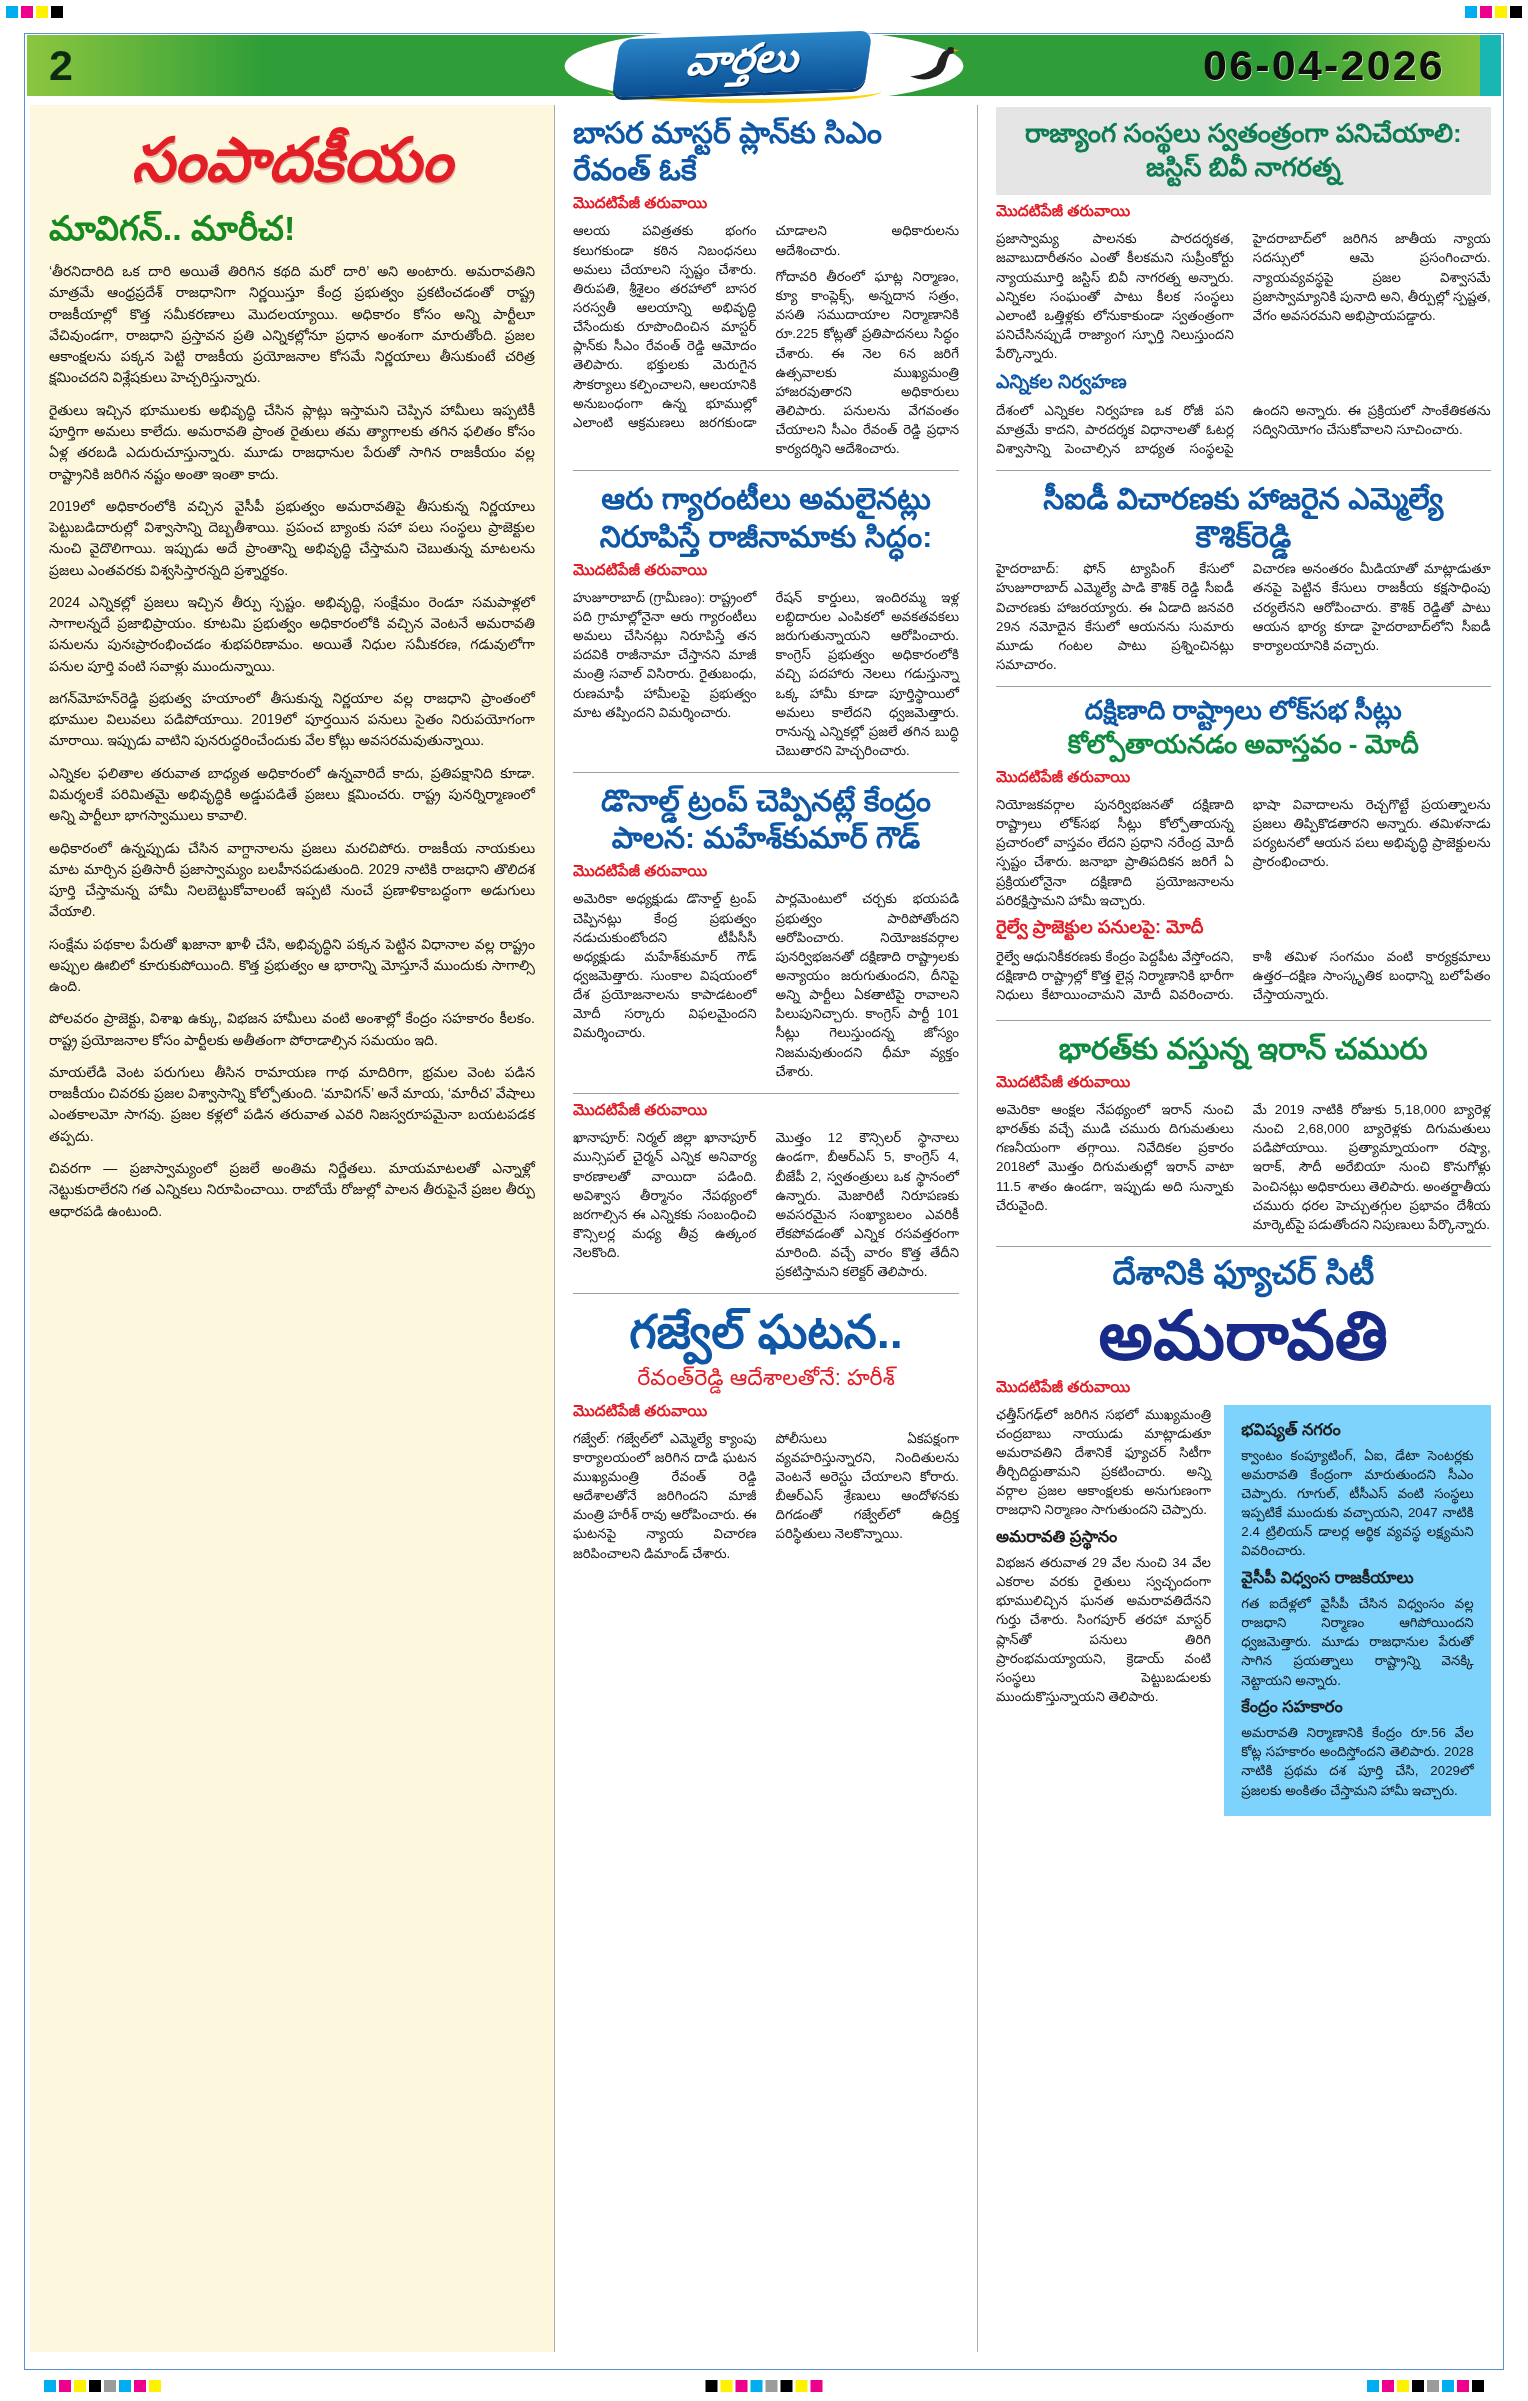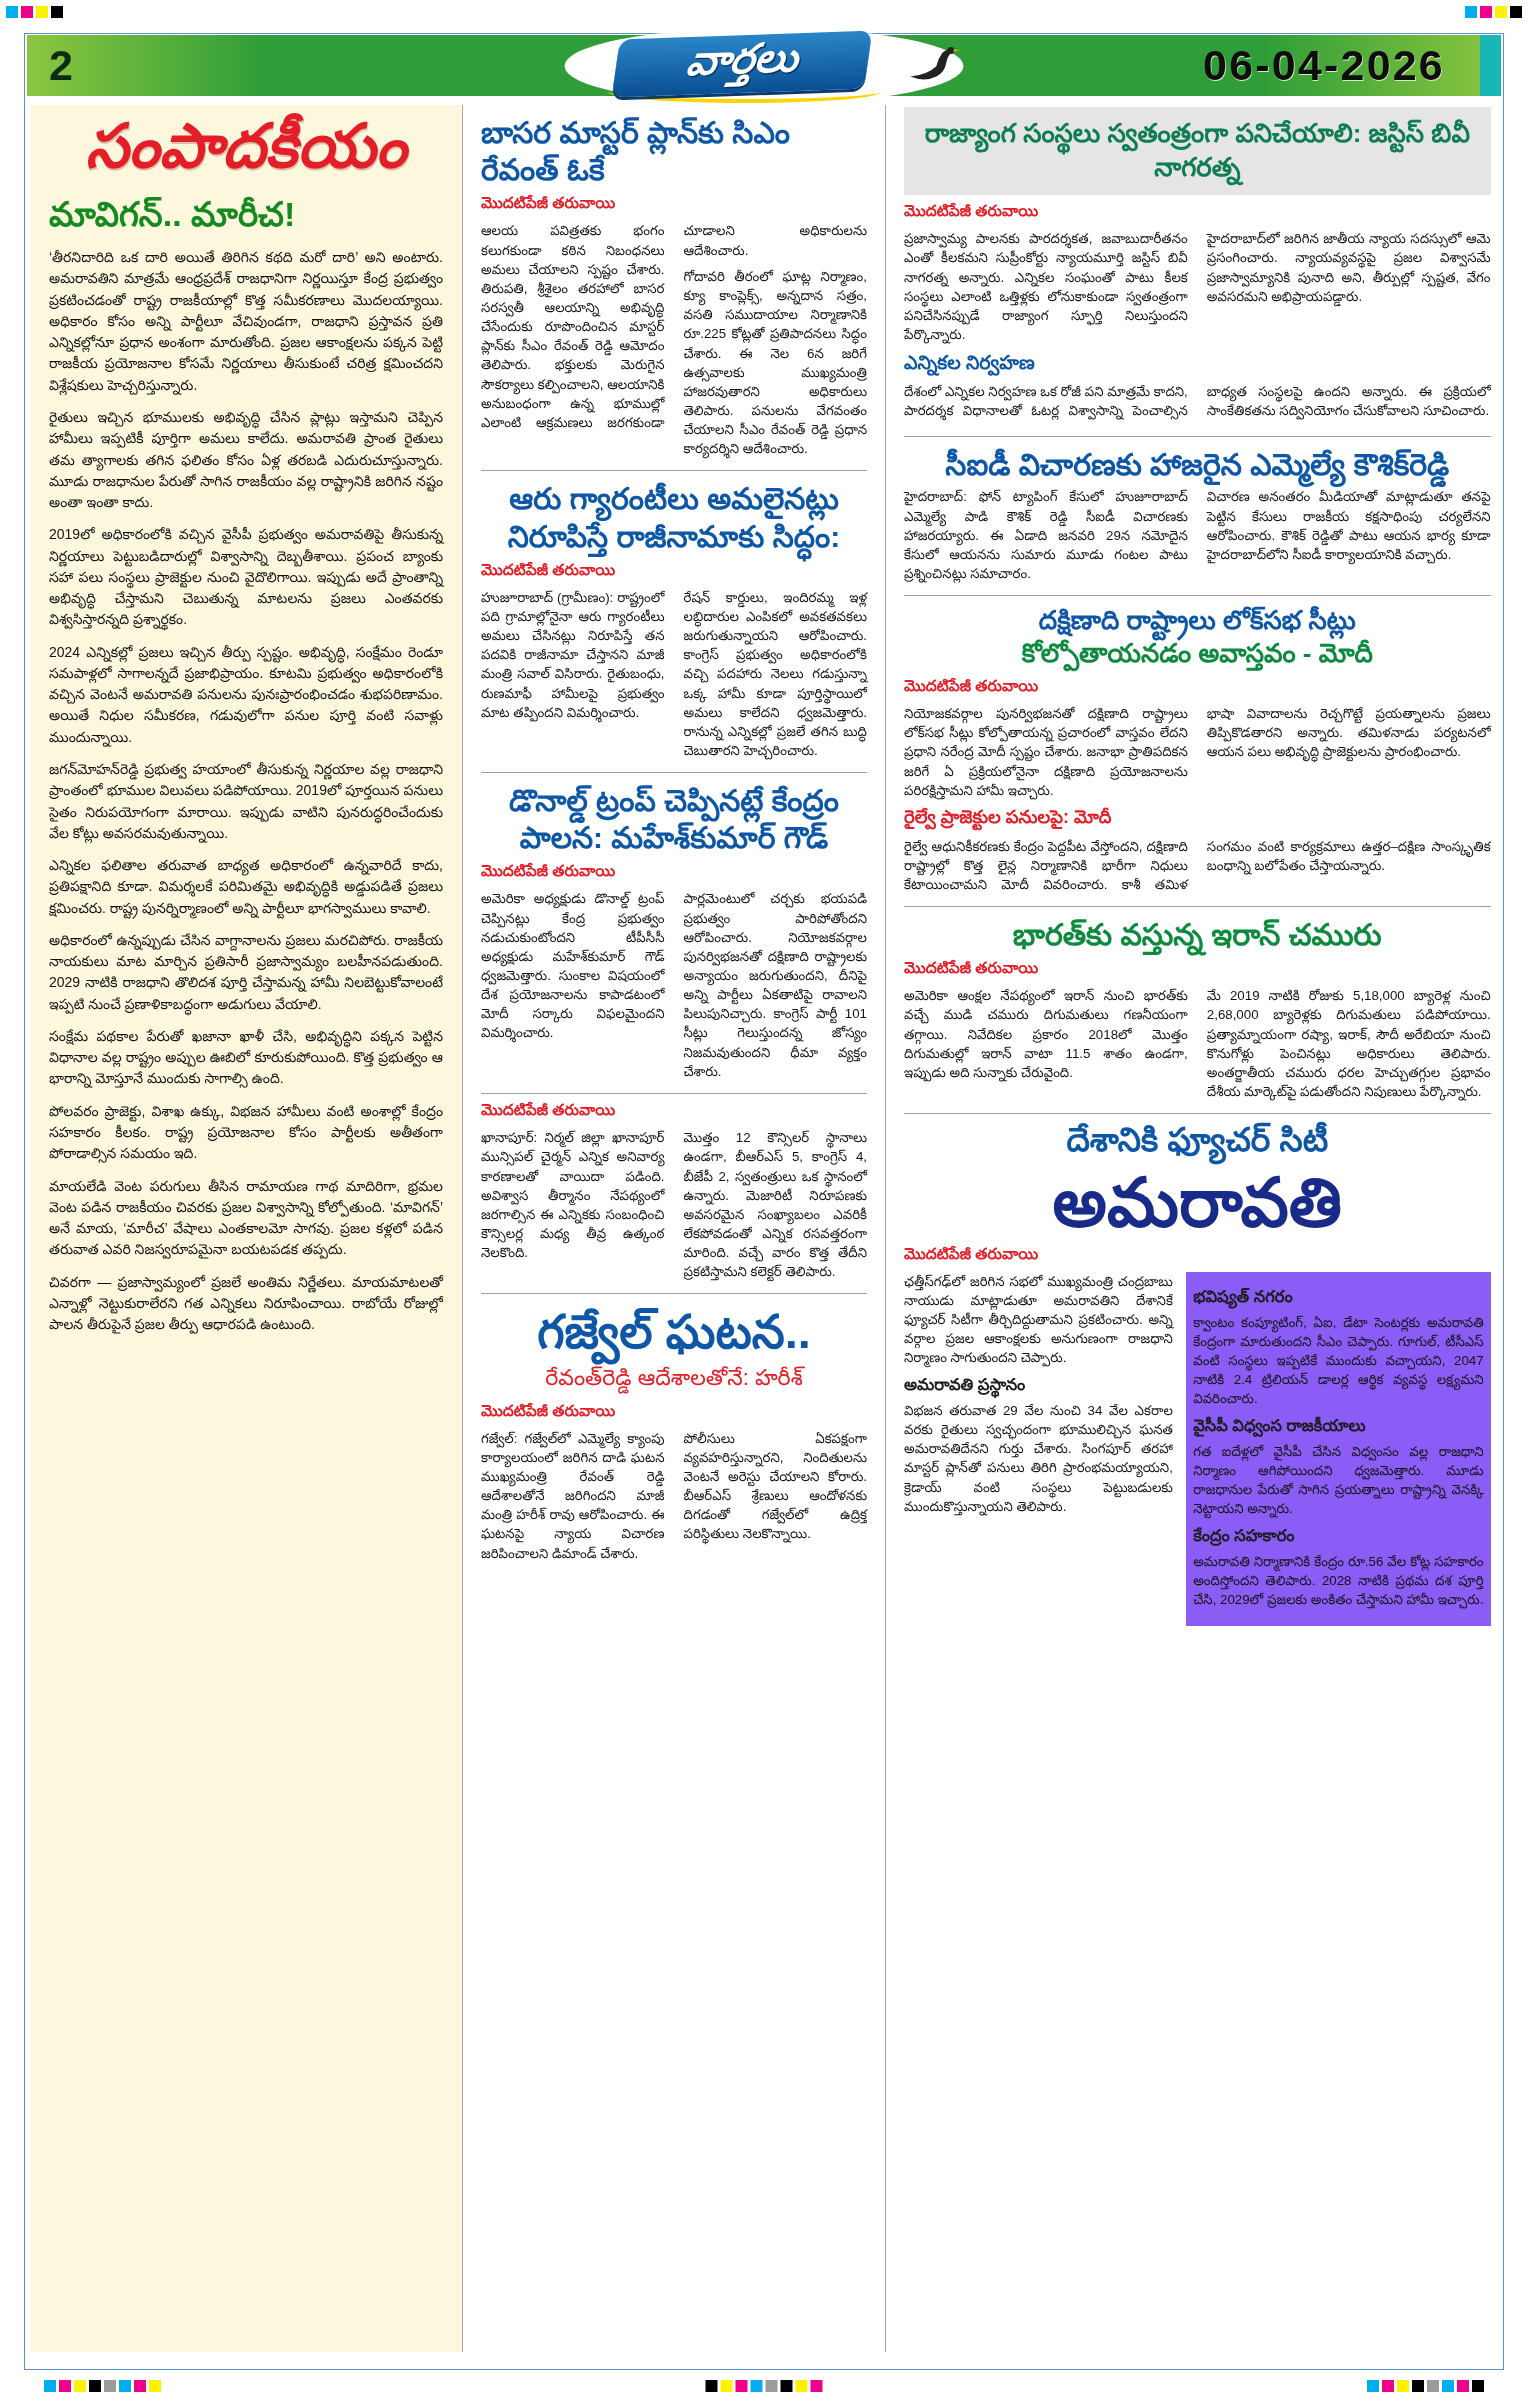--- a/index.html
+++ b/index.html
@@ -28,21 +28,21 @@
 
   
   .marks{position:absolute;display:flex;gap:3px;z-index:3;}
   .marks div{width:12px;height:12px;}
   .m-c{background:#00AEEF}.m-m{background:#EC008C}.m-y{background:#FFF200}.m-k{background:#000}.m-g{background:#9B9B9B}
   .marks.tl{left:6px;top:6px;} .marks.tr{right:6px;top:6px;}
   .marks.bl{left:44px;bottom:9px;} .marks.bc{left:50%;bottom:9px;transform:translateX(-50%);} .marks.br{right:44px;bottom:9px;}
 
   
   .content{position:absolute;left:30px;right:30px;top:105px;bottom:49px;display:flex;overflow:hidden;}
-  .col-ed{width:432px;background:#fcf7dd;padding:3px 19px;box-sizing:border-box;overflow:hidden;}
+  .col-ed{width:524px;background:#fcf7dd;padding:17px 19px;box-sizing:border-box;overflow:hidden;}
   .col-mid{width:424px;padding:0 18px;box-sizing:border-box;border-left:0.7px solid #ababab;border-right:0.7px solid #ababab;overflow:hidden;}
   .col-right{flex:1;padding:0 7.4px 0 18px;box-sizing:border-box;overflow:hidden;}
 
   
   .ed-kicker{font-family:"DejaVu Serif","Liberation Serif",serif;font-style:italic;font-weight:bold;
              color:#e41e26;font-size:61px;line-height:1.05;text-align:center;margin:6px 0 16.3px;
              text-shadow:0.7px 1.5px 0 rgba(120,30,30,.25);}
   .ed-headline{color:#168a1e;font-size:34px;font-weight:bold;margin:3px 0 12px;line-height:1.2;}
   .col-ed .bp{font-size:14px;line-height:1.52;text-align:justify;margin:0 0 11px;}
 
@@ -61,21 +61,21 @@
 
   
   .panel-pink{background:#e5e5e5;padding:10.4px 13.3px;margin:1.5px 0 7.4px;}
   .r-title-green{color:#0e7d52;font-weight:bold;font-size:26px;line-height:1.3;text-align:center;}
   .t-blue{display:block;color:#0d57a6;font-weight:bold;font-size:26px;line-height:1.3;text-align:center;}
   .t-green{display:block;color:#0e8a3e;font-weight:bold;font-size:26px;line-height:1.3;text-align:center;}
   .fc-kicker{color:#0d57a6;font-weight:bold;font-size:33px;text-align:center;margin:7.4px 0 0;}
   .fc-title{color:#182b88;font-weight:bold;font-size:68px;line-height:1.05;text-align:center;margin:0 0 4.4px;}
   .fc-cols{display:flex;gap:13.3px;align-items:flex-start;}
   .fc-a{flex:1;}
-  .fc-b{flex:1.08;background:#8b5cf6;padding:9px 7px;box-sizing:border-box;}
+  .fc-b{flex:1.08;background:#7dd3fc;padding:9px 17px;box-sizing:border-box;}
   .fc-sub{font-weight:bold;font-size:16.3px;color:#1c1c1c;margin:6px 0 3px;}
   .fc-cols .bp{font-size:13.3px;line-height:1.44;text-align:justify;margin:0 0 7.4px;}
 </style>
 </head>
 <body>
 
 <div class="page">
 
   <div class="marks tl">
     <div class="m-c"></div>

